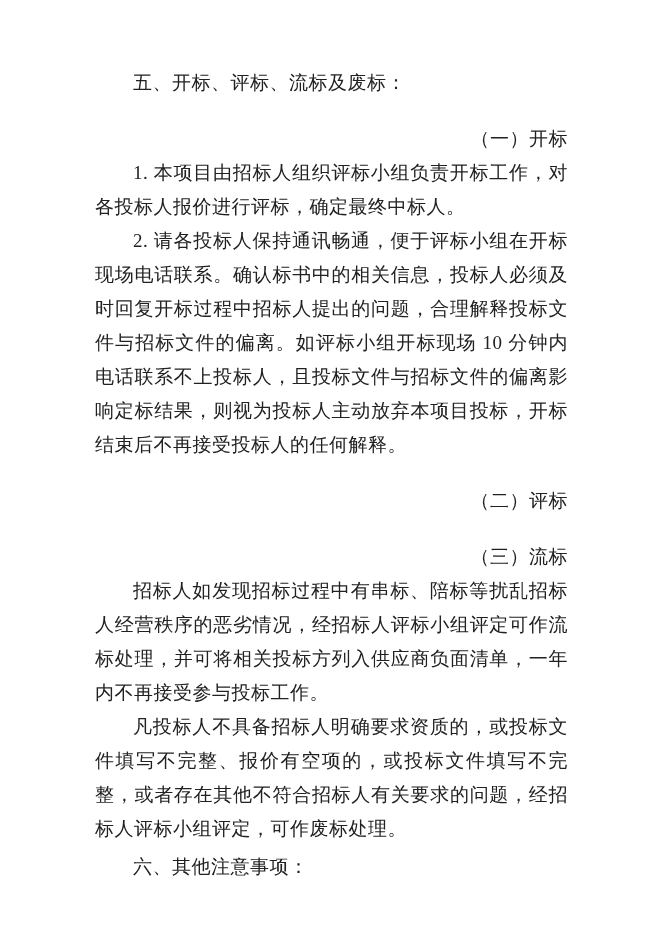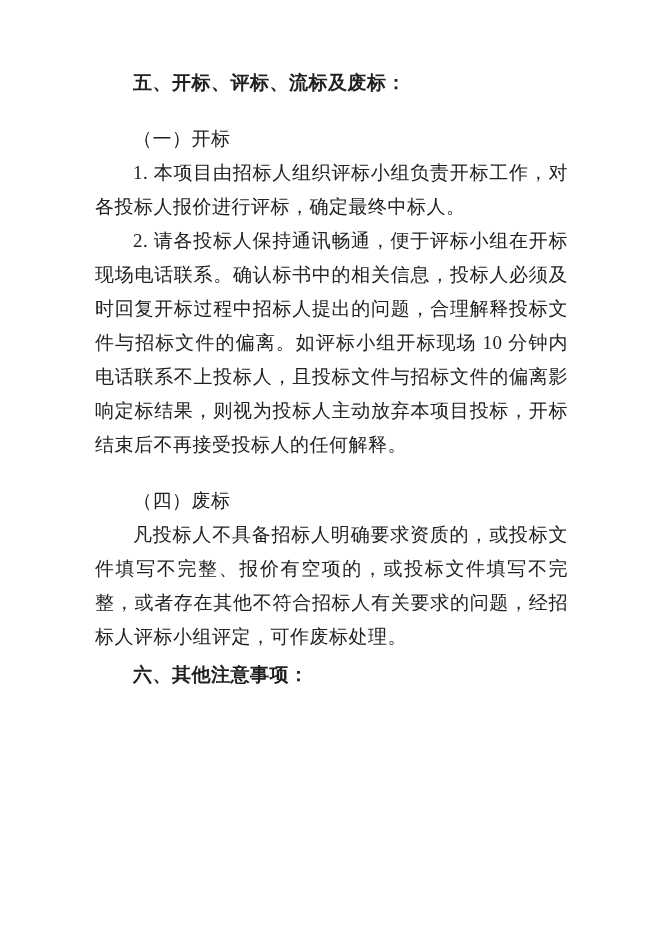--- a/index.html
+++ b/index.html
@@ -24,53 +24,55 @@
   }
   .para, .heading, .subheading {
     font-size: 19px;
     line-height: 34px;
     text-indent: 2em;
     text-align: justify;
     margin: 0;
     letter-spacing: 0.5px;
   }
   .heading {
-    font-weight: bold;
+    font-weight: normal;
     text-align: left;
   }
   .heading.gap-top {
     margin-top: 4px;
   }
   .heading.gap-bottom {
     margin-bottom: 3px;
   }
   .subheading {
-    text-align: left;
+    text-align: right;
     margin-top: 22px;
   }
 </style>
 </head>
 <body>
 
 <div class="page">
   <div class="text-block">
 
     <p class="heading gap-bottom">五、开标、评标、流标及废标：</p>
 
     <p class="subheading">（一）开标</p>
 
     <p class="para">1. 本项目由招标人组织评标小组负责开标工作，对各投标人报价进行评标，确定最终中标人。</p>
 
     <p class="para">2. 请各投标人保持通讯畅通，便于评标小组在开标现场电话联系。确认标书中的相关信息，投标人必须及时回复开标过程中招标人提出的问题，合理解释投标文件与招标文件的偏离。如评标小组开标现场 10 分钟内电话联系不上投标人，且投标文件与招标文件的偏离影响定标结果，则视为投标人主动放弃本项目投标，开标结束后不再接受投标人的任何解释。</p>
 
 
+    <p class="subheading">（二）评标</p>
 
 
+    <p class="subheading">（三）流标</p>
 
+    <p class="para">招标人如发现招标过程中有串标、陪标等扰乱招标人经营秩序的恶劣情况，经招标人评标小组评定可作流标处理，并可将相关投标方列入供应商负面清单，一年内不再接受参与投标工作。</p>
 
-    <p class="subheading">（四）废标</p>
 
     <p class="para">凡投标人不具备招标人明确要求资质的，或投标文件填写不完整、报价有空项的，或投标文件填写不完整，或者存在其他不符合招标人有关要求的问题，经招标人评标小组评定，可作废标处理。</p>
 
     <p class="heading gap-top">六、其他注意事项：</p>
 
   </div>
 </div>
 
 </body></html>

